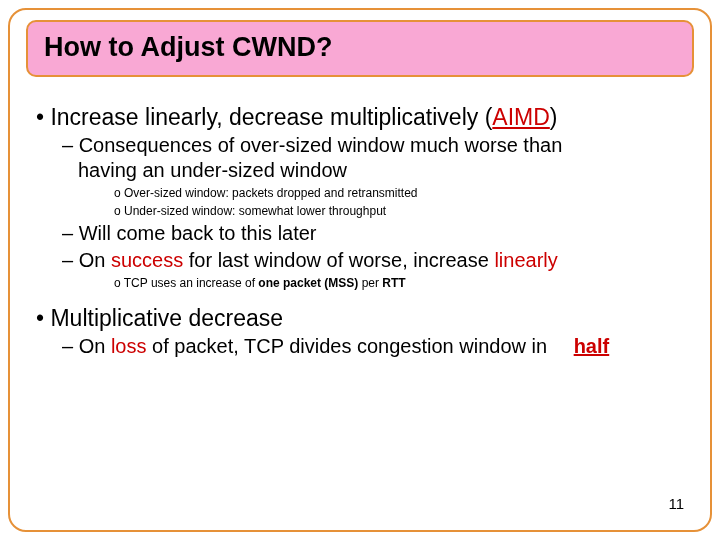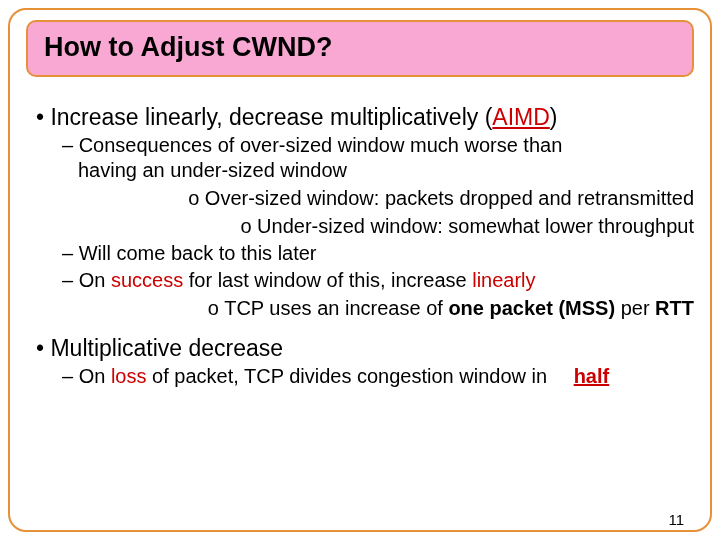--- a/index.html
+++ b/index.html
@@ -53,29 +53,28 @@
     margin-left: 26px;
     margin-top: 2px;
     line-height: 1.25;
   }
   .lvl2-cont {
     font-size: 20px;
     margin-left: 42px;
     line-height: 1.25;
   }
   .lvl3 {
-    font-size: 20px;
-    margin-left: 52px;
+    font-size: 12px;
+    margin-left: 78px;
     margin-top: 3px;
     line-height: 1.25;
-    text-align: right;
   }
   .page-num {
     position: absolute;
-    bottom: 12px;
+    bottom: 28px;
     right: 36px;
     font-size: 15px;
     color: #000;
   }
   .ul { color: #cc0000; text-decoration: underline; }
   .ulb { text-decoration: underline; font-weight: bold; margin-left: 21px; }
   .b { font-weight: bold; }
   .red { color: #cc0000; }
 </style>
 </head>
@@ -95,21 +94,21 @@
 
   <div class="lvl2">– Consequences of over-sized window much worse than</div>
   <div class="lvl2-cont">having an under-sized window</div>
 
   <div class="lvl3">o Over-sized window: packets dropped and retransmitted</div>
   <div class="lvl3">o Under-sized window: somewhat lower throughput</div>
 
   <div class="lvl2" style="">– Will come back to this later</div>
 
   <div class="lvl2">
-    <span>– On </span><span class="red">success</span><span> for last window of this, increase </span><span class="red">linearly</span>
+    <span>– On </span><span class="red">success</span><span> for last window of worse, increase </span><span class="red">linearly</span>
   </div>
   <div class="lvl3">
     <span>o TCP uses an increase of </span><span class="b">one packet (MSS)</span><span> per </span><span class="b">RTT</span>
   </div>
 
   <div class="lvl1" style="margin-top:14px;">• Multiplicative decrease</div>
   <div class="lvl2">
     <span>– On </span><span class="red">loss</span><span> of packet, TCP divides congestion window in </span><span class="ulb red">half</span>
   </div>
 

